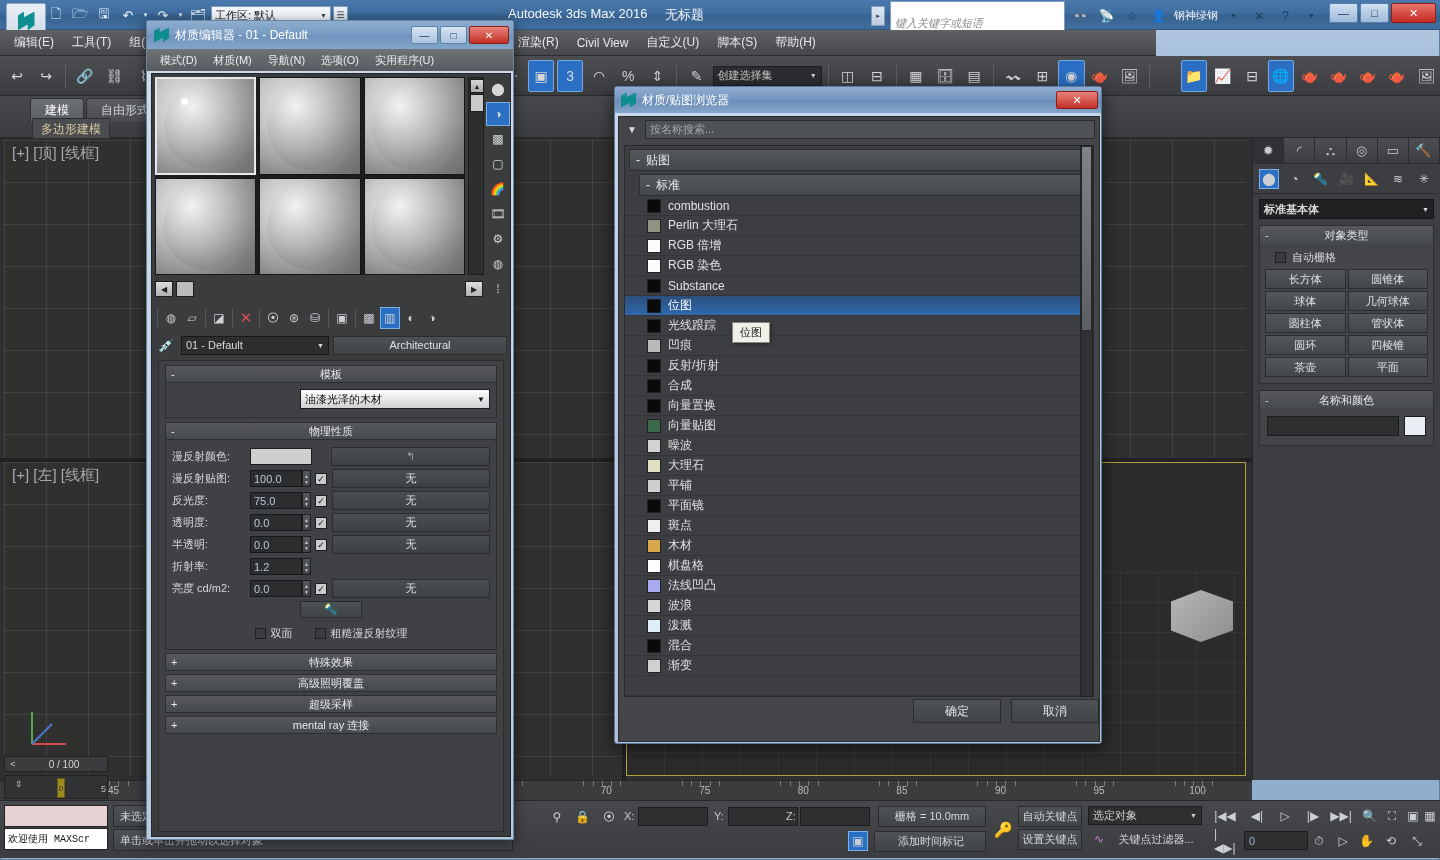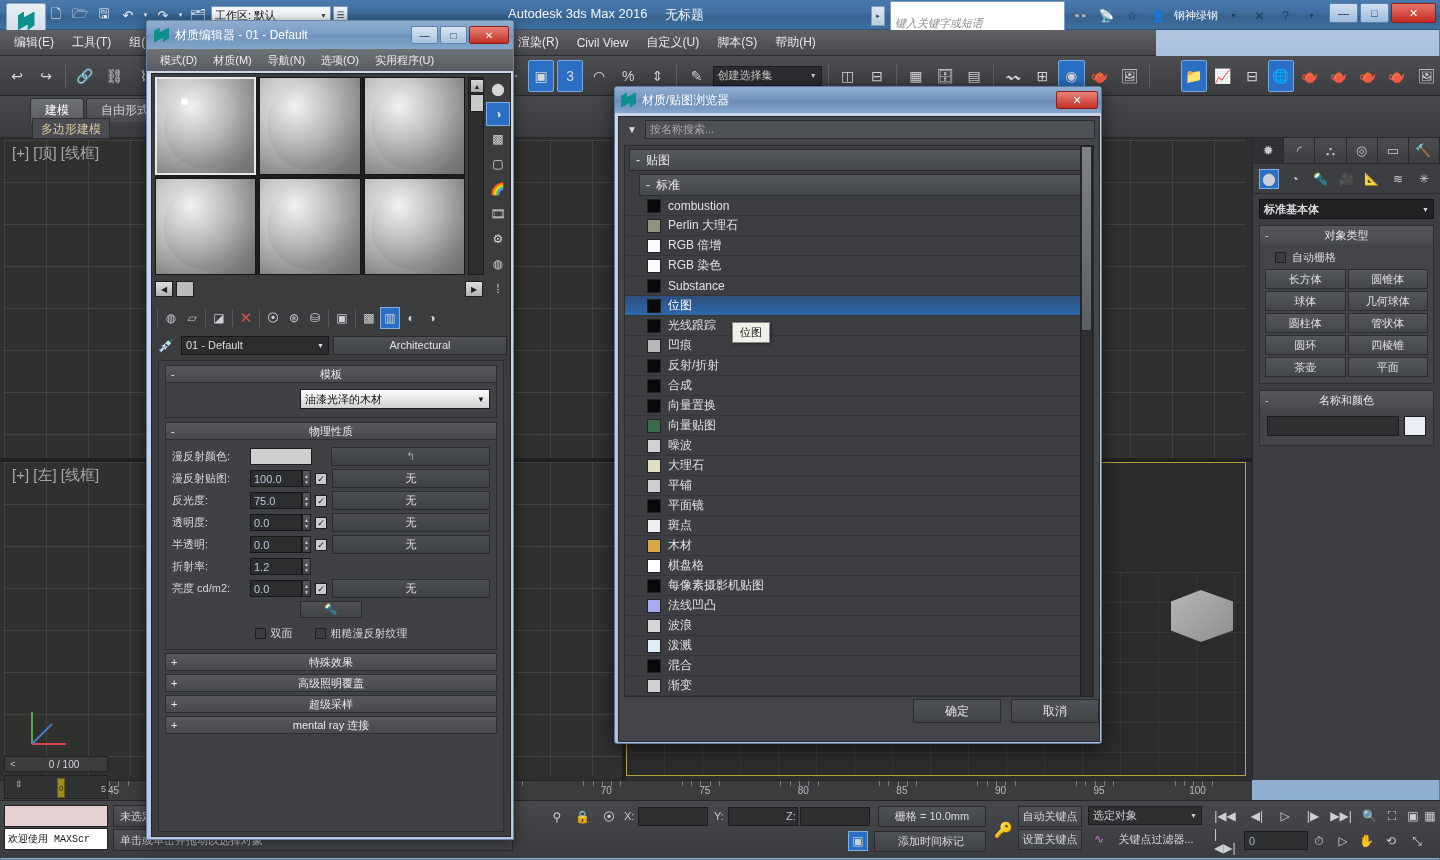--- a/index.html
+++ b/index.html
@@ -941,24 +941,20 @@
             </div>
             <div class="mb-item">
               <span class="mb-sw" style="background: rgb(215, 167, 74);"></span>
               <span>木材</span>
             </div>
             <div class="mb-item">
               <span class="mb-sw" style="background: rgb(255, 255, 255);"></span>
               <span>棋盘格</span>
             </div>
             <div class="mb-item">
-              <span class="mb-sw" style="background: rgb(10, 10, 10);"></span>
-              <span>每像素摄影机贴图</span>
-            </div>
-            <div class="mb-item">
               <span class="mb-sw" style="background: rgb(169, 169, 239);"></span>
               <span>法线凹凸</span>
             </div>
             <div class="mb-item">
               <span class="mb-sw" style="background: rgb(214, 214, 214);"></span>
               <span>波浪</span>
             </div>
             <div class="mb-item">
               <span class="mb-sw" style="background: rgb(221, 238, 248);"></span>
               <span>泼溅</span>

